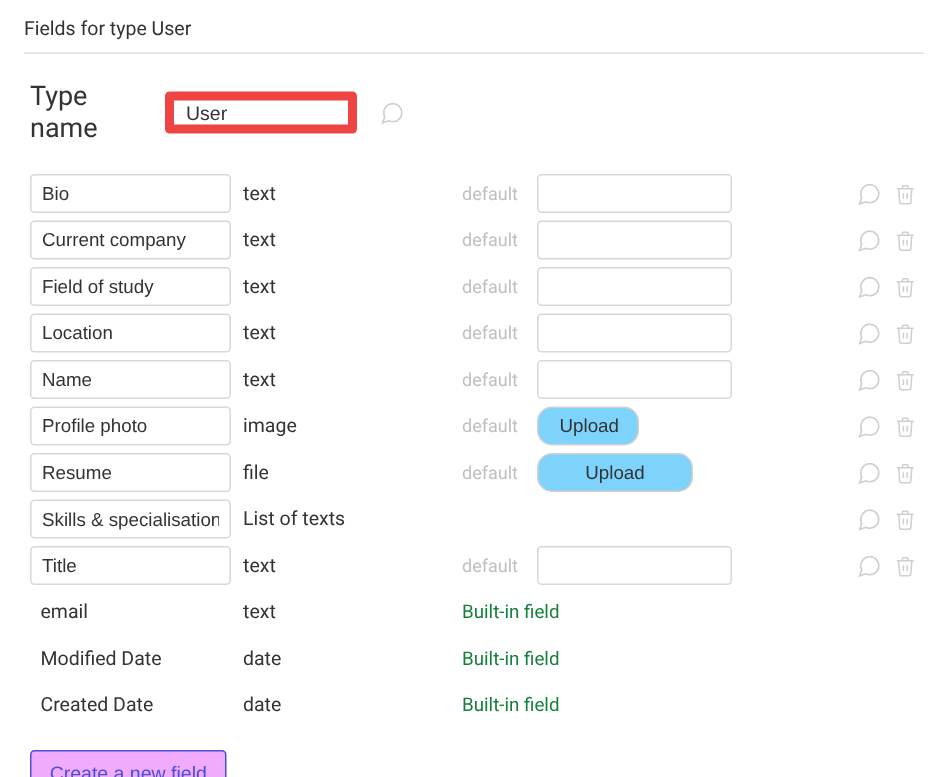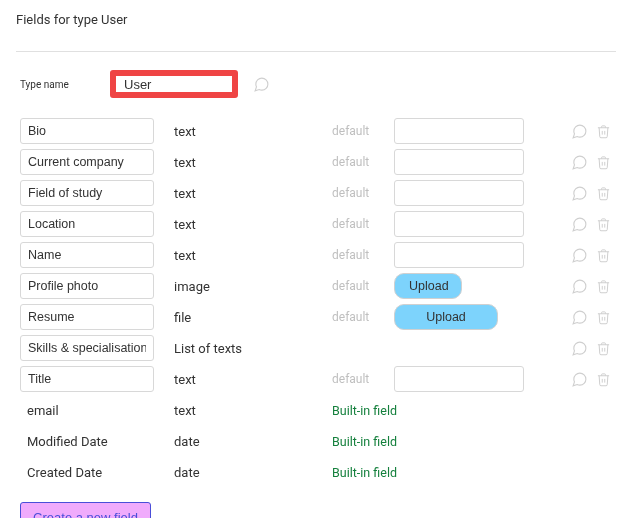--- a/index.html
+++ b/index.html
@@ -12,57 +12,57 @@
     width: 632px;
     height: 518px;
     overflow: hidden;
   }
   .root {
     padding: 12px 16px;
   }
   .header-title {
     font-size: 13px;
     color: #333;
-    margin-bottom: 24px;
+    margin-bottom: 8px;
   }
   hr.top-sep {
     border: none;
     border-top: 1px solid #e0e0e0;
     margin: 0 0 18px 0;
   }
   .type-name-row {
     display: flex;
     align-items: center;
     gap: 14px;
     margin-bottom: 18px;
     padding-left: 4px;
   }
   .type-name-label {
-    font-size: 10px;
+    font-size: 18px;
     color: #333;
     width: 76px;
   }
   .type-name-input {
     width: 128px;
     height: 28px;
     border: 6px solid #ef4444;
     border-radius: 3px;
     padding: 0 8px;
     font-size: 13px;
     color: #333;
     outline: none;
   }
   .fields-wrap {
     padding-left: 4px;
   }
   .field-row {
     display: grid;
     grid-template-columns: 138px 150px 50px 136px 1fr;
     align-items: center;
-    gap: 12px;
+    gap: 0;
     height: 30px;
     margin-bottom: 1px;
   }
   .field-name-input {
     width: 134px;
     height: 26px;
     border: 1px solid #d8d8d8;
     border-radius: 3px;
     padding: 0 7px;
     font-size: 12.5px;

